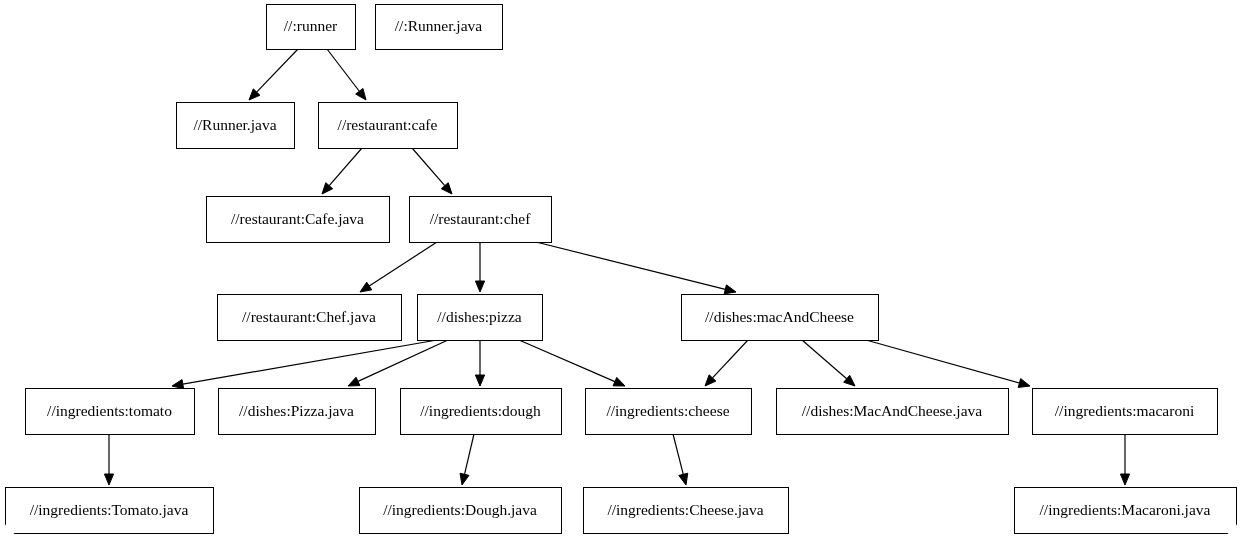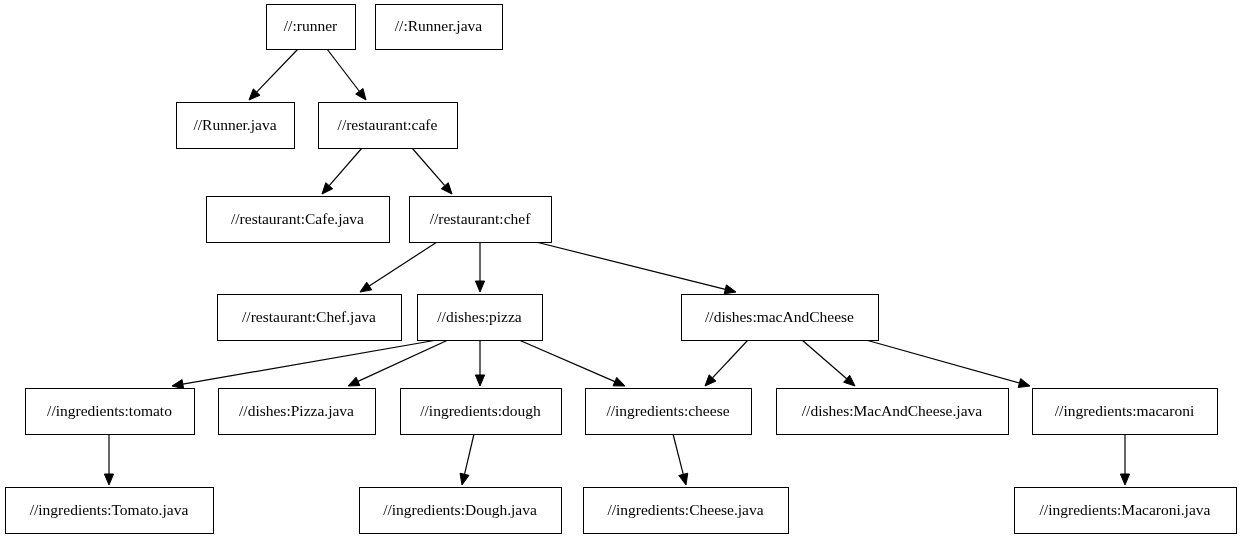--- a/index.html
+++ b/index.html
@@ -7,20 +7,21 @@
     padding: 0;
     background: #ffffff;
   }
   #graph-root {
     position: relative;
     width: 1242px;
     height: 539px;
     background: #ffffff;
     overflow: hidden;
     font-family: "Liberation Serif", "DejaVu Serif", serif;
+    border-radius: 32px;
   }
   #graph-svg {
     position: absolute;
     left: 0;
     top: 0;
     width: 1242px;
     height: 539px;
     display: block;
   }
   .graph-node rect {

